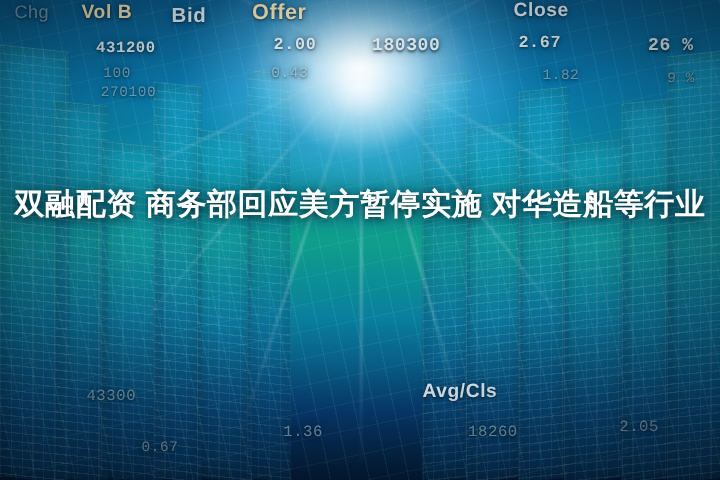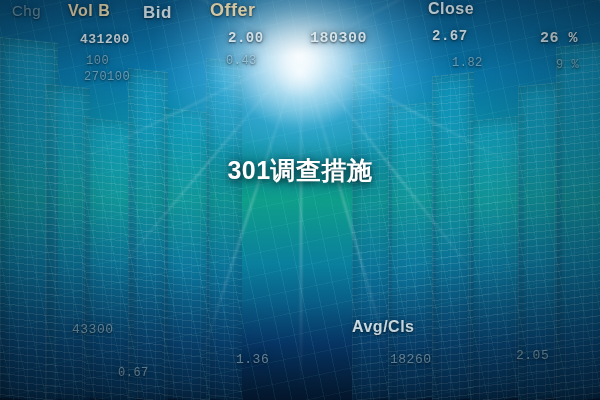--- a/index.html
+++ b/index.html
@@ -170,16 +170,16 @@
       <div class="ticker " style="left: 352px; top: 318px; font-size: 16px;">Avg/Cls</div>
       <div class="ticker mono dim" style="left: 236px; top: 352px; font-size: 13px;">1.36</div>
       <div class="ticker mono dim" style="left: 390px; top: 352px; font-size: 13px;">18260</div>
       <div class="ticker mono dim" style="left: 516px; top: 348px; font-size: 13px;">2.05</div>
       <div class="ticker mono dim" style="left: 118px; top: 366px; font-size: 12px;">0.67</div>
     </div>
 
   <div class="vign"></div>
 
   <div class="headline">
-    <span class="l2">301调查措施</span>
+    <span class="l1">双融配资 商务部回应美方暂停实施 对华造船等行业</span>
   </div>
 
 </div>
 
 </body></html>

